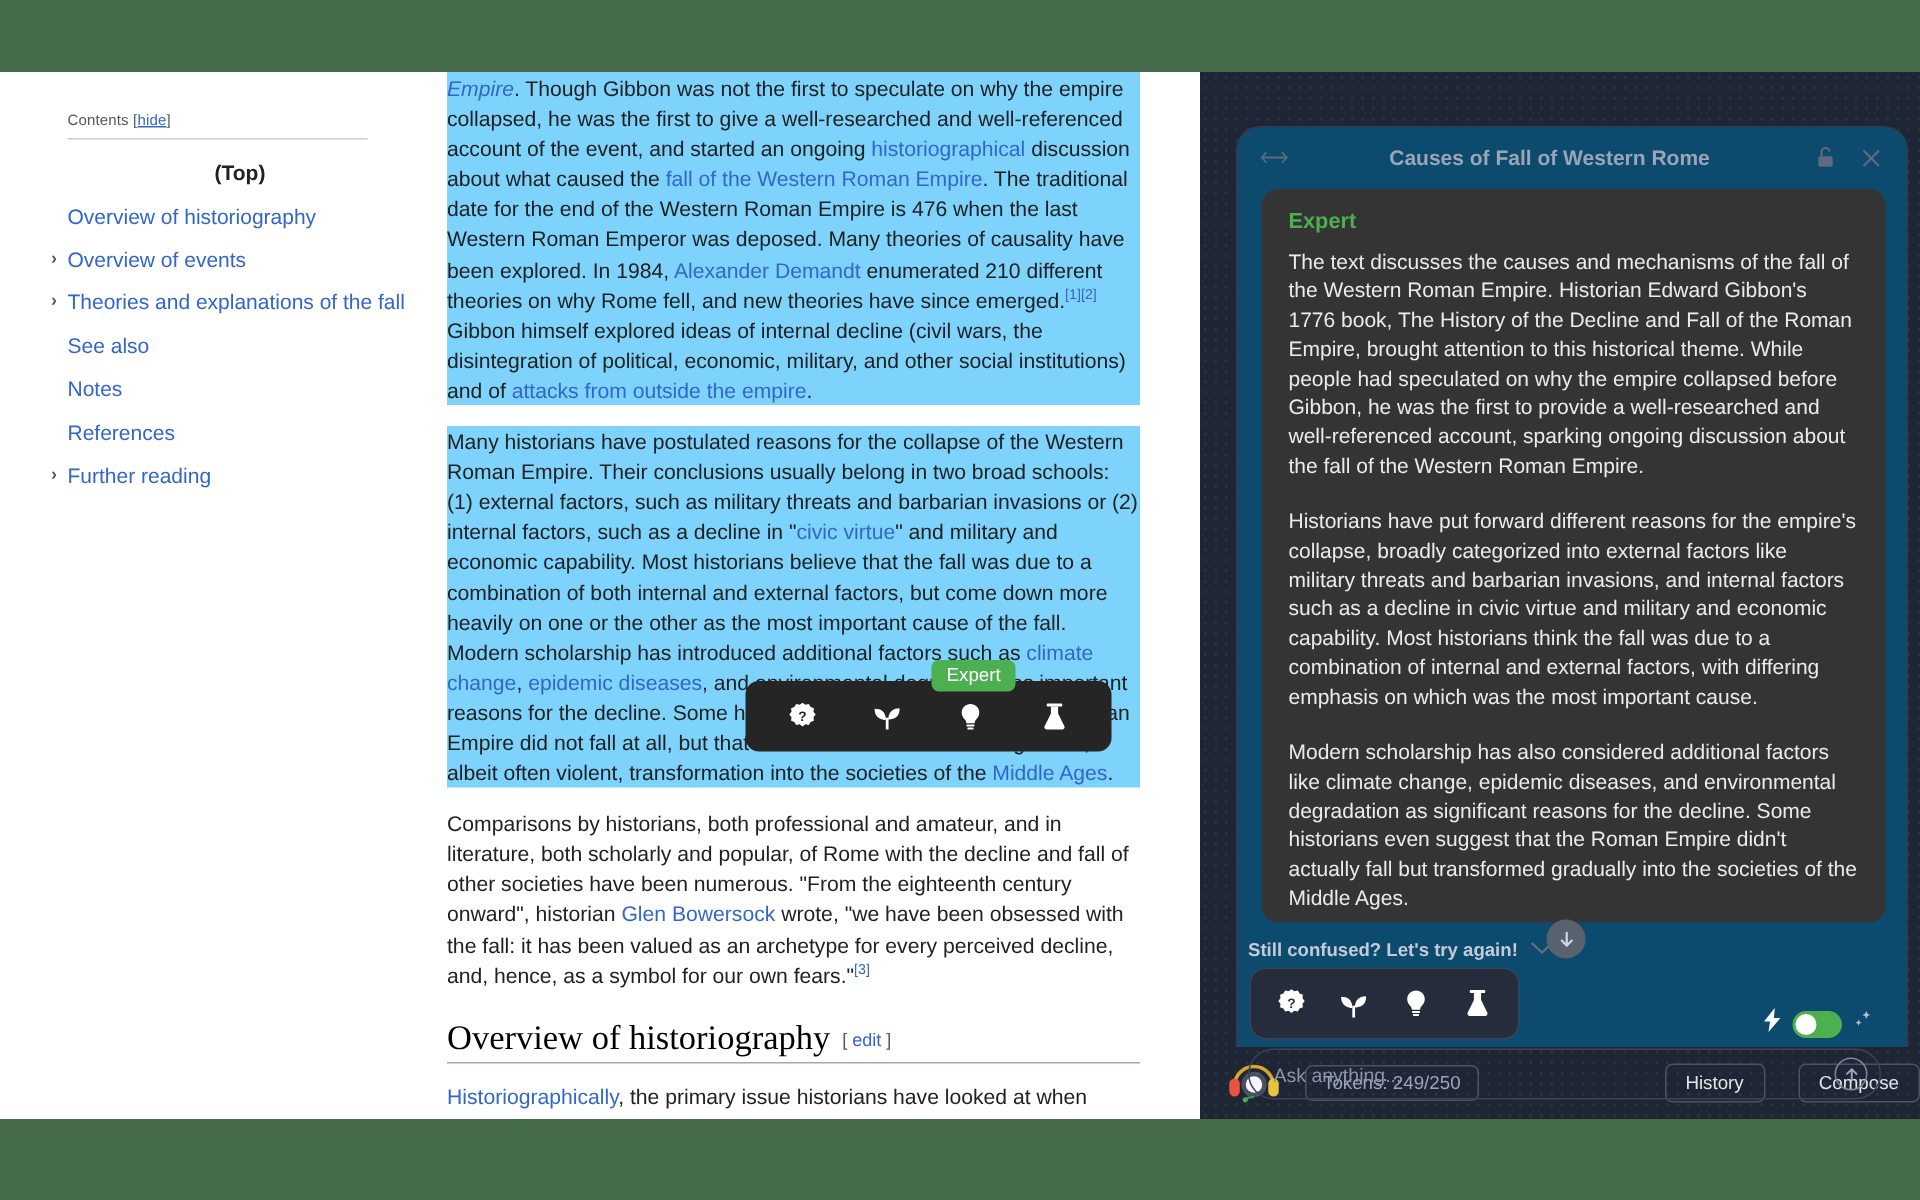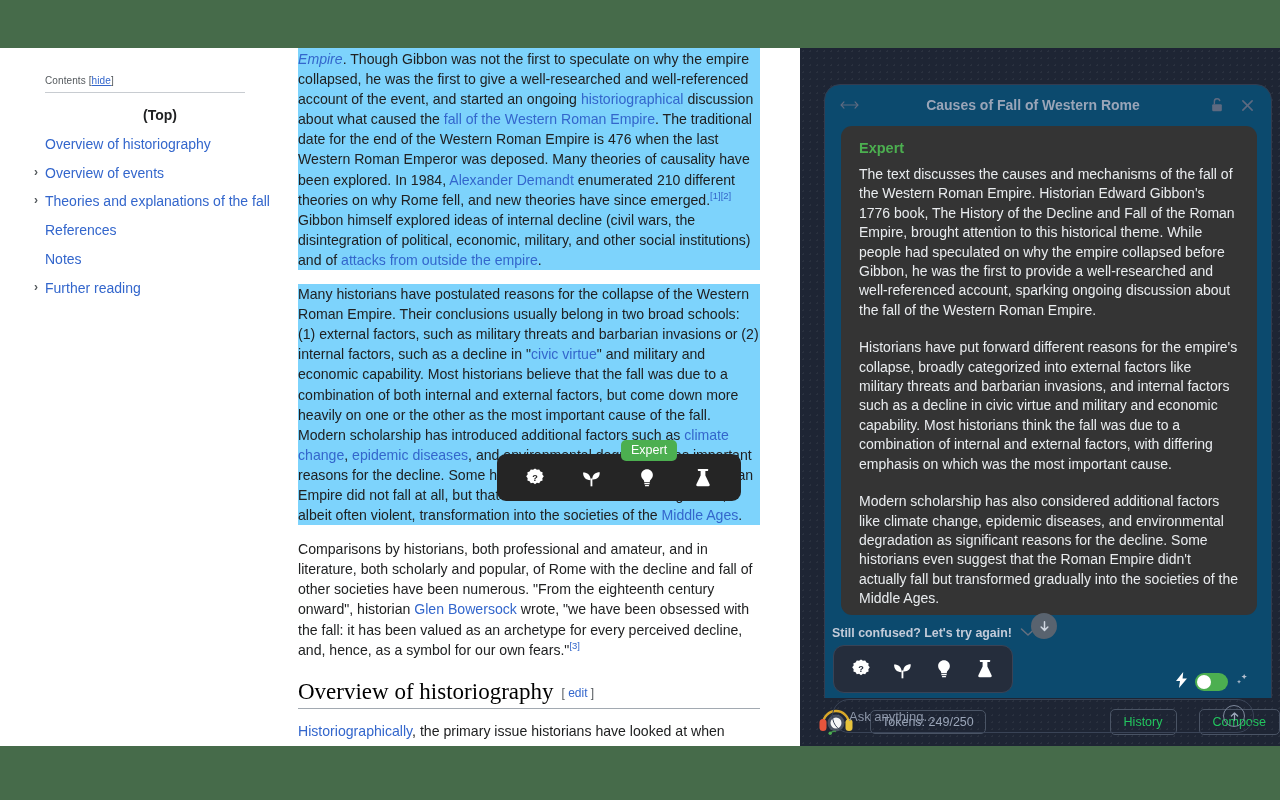--- a/index.html
+++ b/index.html
@@ -308,21 +308,21 @@
     padding: 4px 11px;
     color: #9aa5b8;
     font-size: 12.5px;
   }
   .footer-spacer { flex: 1; }
   .footer-btn {
     position: relative; z-index: 2;
     border: 1px solid #4a5465;
     border-radius: 5px;
     padding: 5px 13px;
-    color: #22c55e;
+    color: #e5e5e5;
     font-size: 12.5px;
     margin-left: 8px;
   }
 </style>
 </head>
 <body>
 
 <div id="root">
 
   <div class="viewport">
@@ -344,24 +344,27 @@
           </li>
           <li class="toc-item">
             <span class="chev">›</span>
             <span>Overview of events</span>
           </li>
           <li class="toc-item">
             <span class="chev">›</span>
             <span>Theories and explanations of the fall</span>
           </li>
           <li class="toc-item">
+            <span>See also</span>
+          </li>
+          <li class="toc-item">
+            <span>Notes</span>
+          </li>
+          <li class="toc-item">
             <span>References</span>
-          </li>
-          <li class="toc-item">
-            <span>Notes</span>
           </li>
           <li class="toc-item">
             <span class="chev">›</span>
             <span>Further reading</span>
           </li>
         </ul>
       </div>
 
       <div class="article">
 

